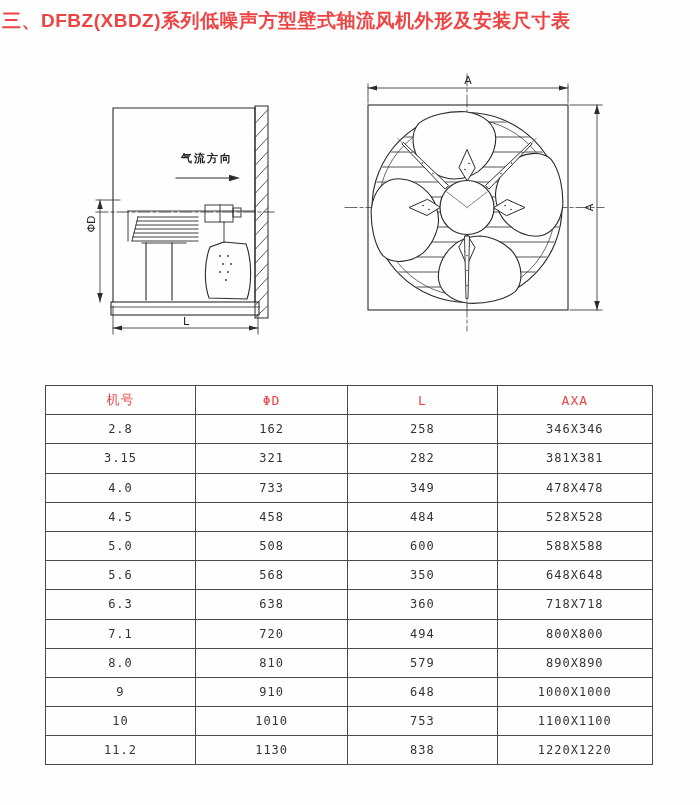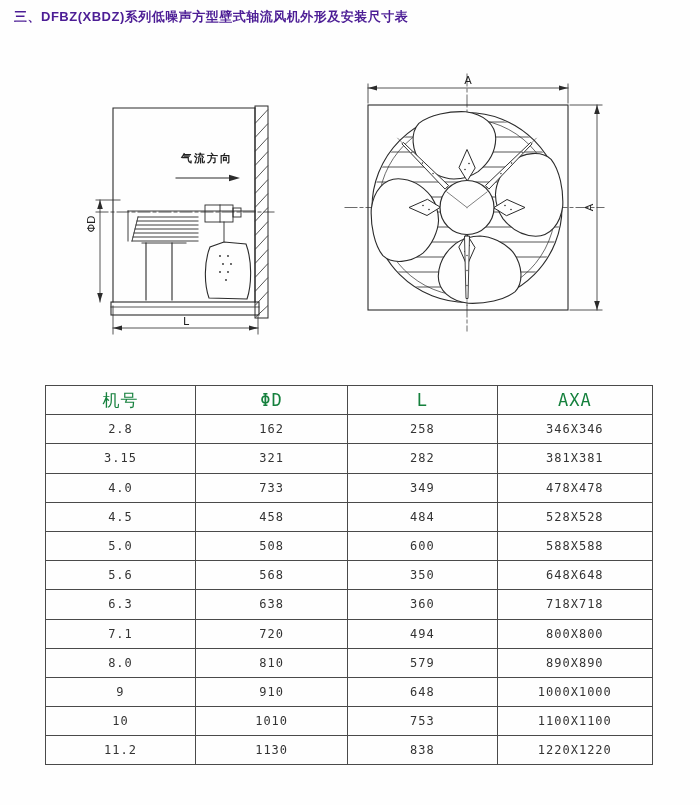--- a/index.html
+++ b/index.html
@@ -1,38 +1,38 @@
 <!DOCTYPE html>
 <html><head>
 <meta charset="utf-8">
 <style>
   html,body{margin:0;padding:0;background:#fff;}
   #page{
     position:relative;width:700px;height:805px;background:#fefefe;
     font-family:"Liberation Sans",sans-serif;color:#1c1c1c;overflow:hidden;
   }
   #title{
-    position:absolute;left:14px;top:8px;width:660px;
-    font-size:13px;font-weight:700;letter-spacing:.5px;color:#4c1d95;
+    position:absolute;left:2px;top:8px;width:660px;
+    font-size:19px;font-weight:700;letter-spacing:.5px;color:#ef4444;
     white-space:nowrap;
   }
   #drawings{position:absolute;left:0;top:40px;width:700px;height:320px;}
   #dims-table{
     position:absolute;left:45px;top:385px;width:608px;
     border-collapse:collapse;table-layout:fixed;
     font-family:"DejaVu Sans Mono","Liberation Mono",monospace;
     font-size:12px;color:#333;
   }
   #dims-table th,#dims-table td{
     border:1px solid #4a4a4a;text-align:center;vertical-align:middle;
     height:28.2px;padding:0;font-weight:400;letter-spacing:1px;
     white-space:nowrap;overflow:hidden;
   }
   #dims-table{border:1.5px solid #404040;}
-  #dims-table th{font-size:17px;color:#15803d;}
+  #dims-table th{font-size:13px;color:#ef4444;}
   svg text{font-family:"DejaVu Sans","Liberation Sans",sans-serif;fill:#222;}
   .flowtxt{font-size:11px;font-weight:600;letter-spacing:2px;}
   .dimtxt{font-size:11px;}
 </style>
 </head>
 <body>
 
 <div id="page">
 
   <div id="title">三、DFBZ(XBDZ)系列低噪声方型壁式轴流风机外形及安装尺寸表</div>

